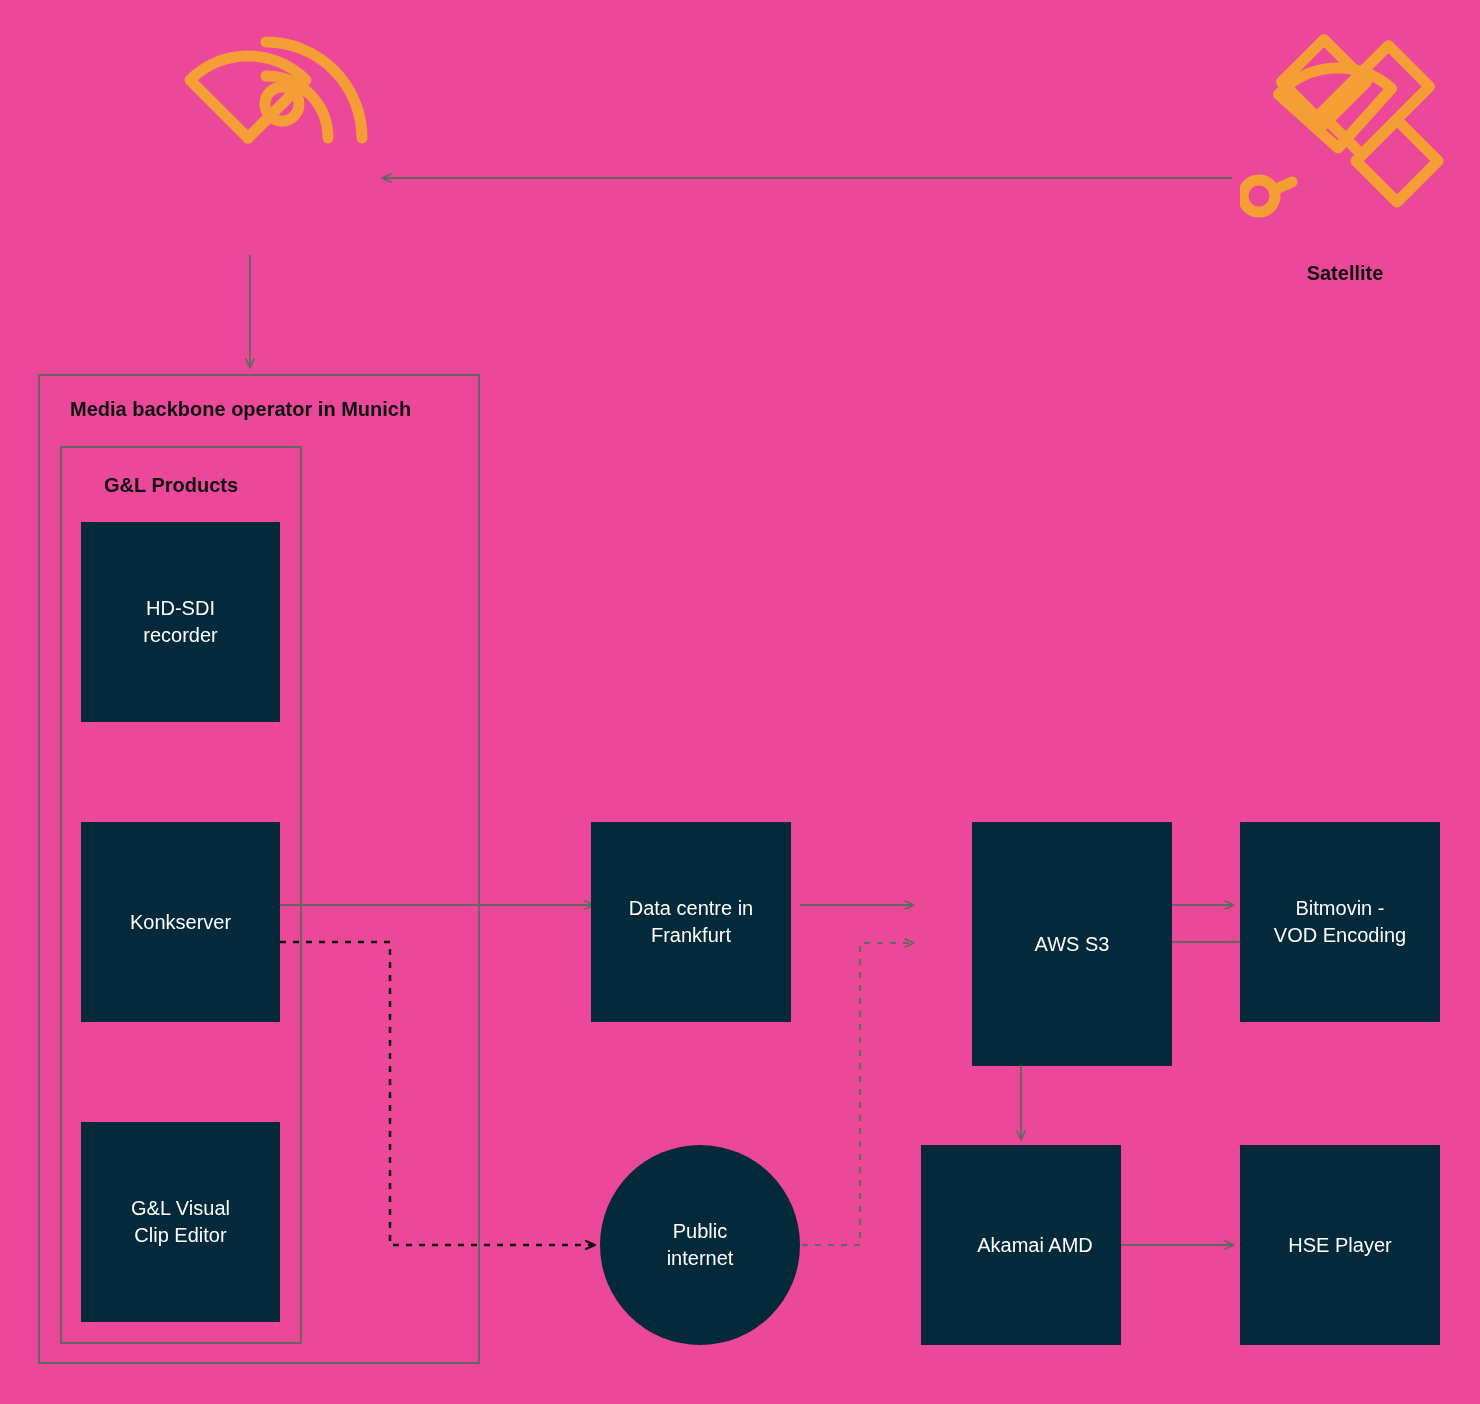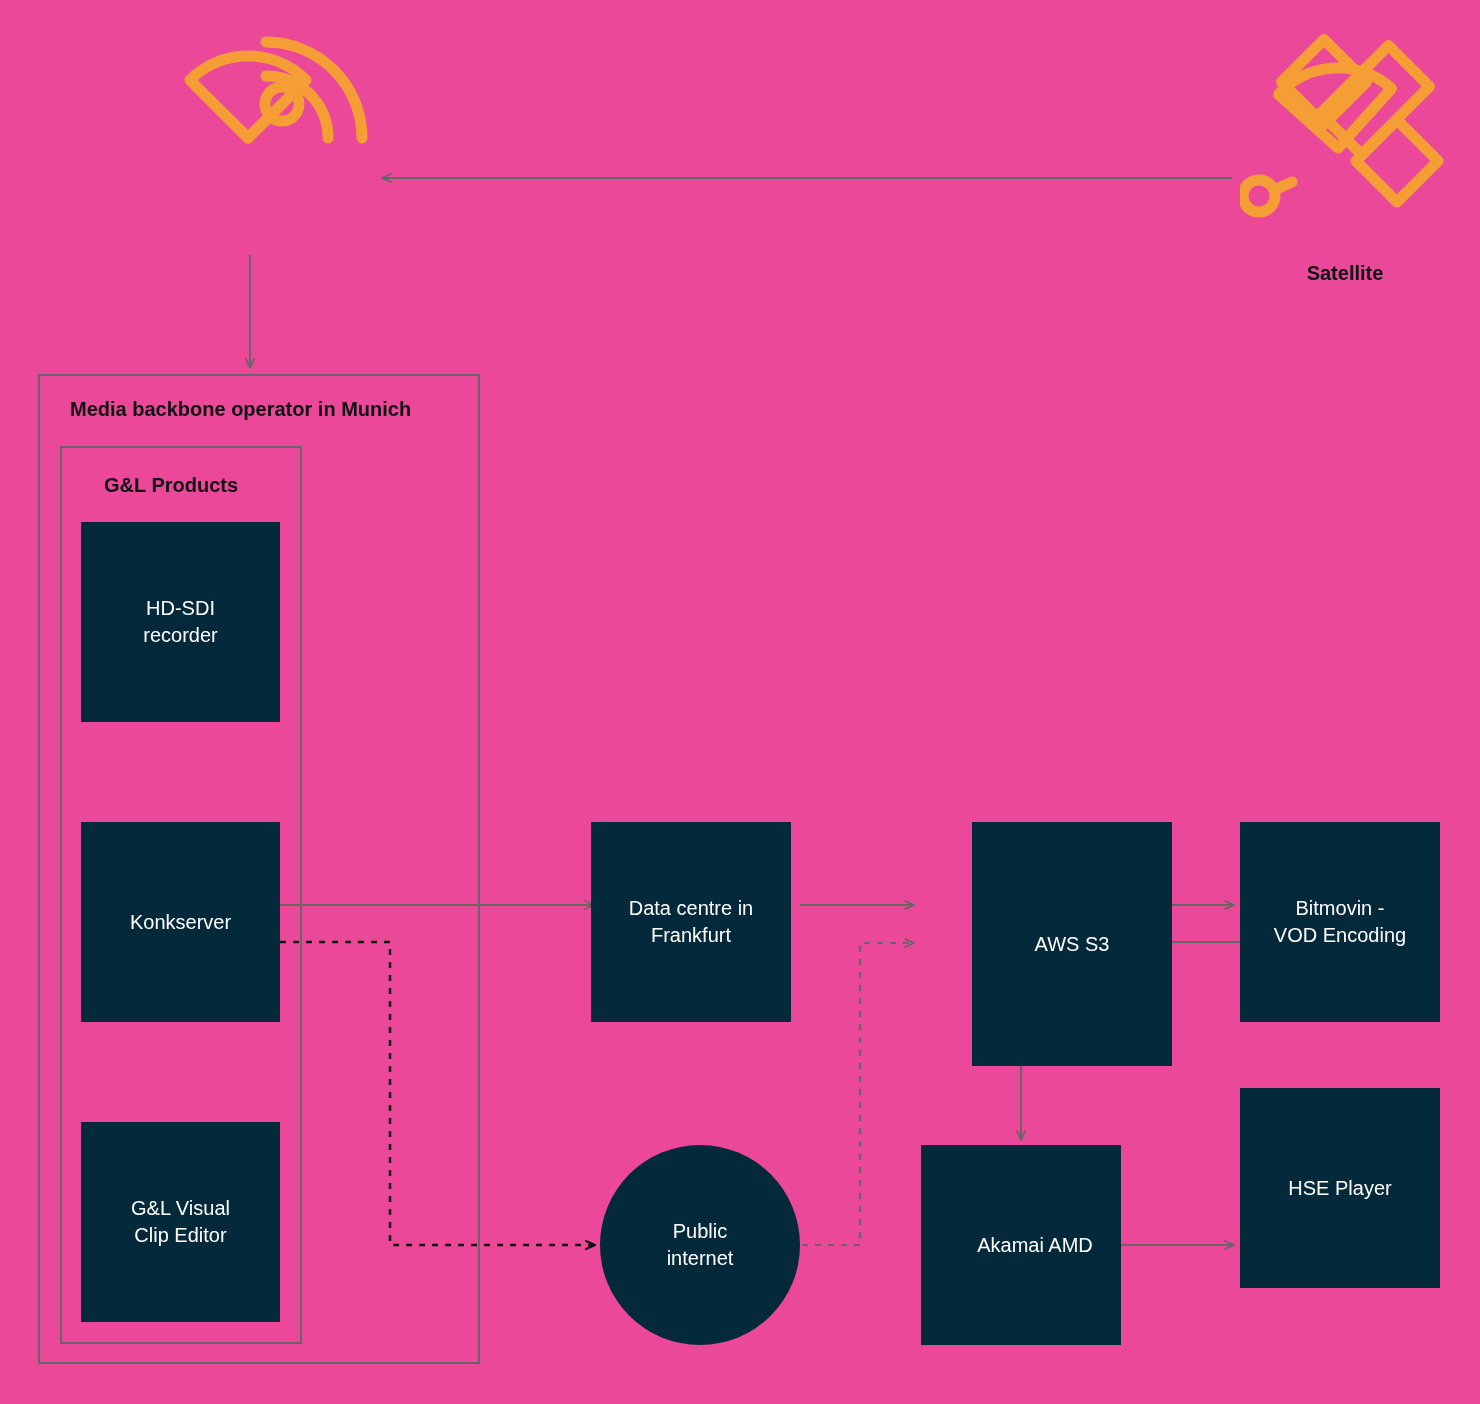--- a/index.html
+++ b/index.html
@@ -178,15 +178,15 @@
   <div class="node circle" style="left:600px; top:1145px; width:200px; height:200px;">Public
 internet</div>
 
   <div class="node" style="left:972px; top:822px; width:200px; height:244px;">AWS S3</div>
 
   <div class="node" style="left:1240px; top:822px; width:200px; height:200px;">Bitmovin -
 VOD Encoding</div>
 
   <div class="node" style="left:921px; top:1145px; width:200px; height:200px;padding-left:32px;">Akamai AMD</div>
 
-  <div class="node" style="left:1240px; top:1088px; width:200px; height:200px;">HSE Player</div>
+  <div class="node" style="left:1240px; top:1145px; width:200px; height:200px;">HSE Player</div>
 
 </div>
 
 </body></html>

